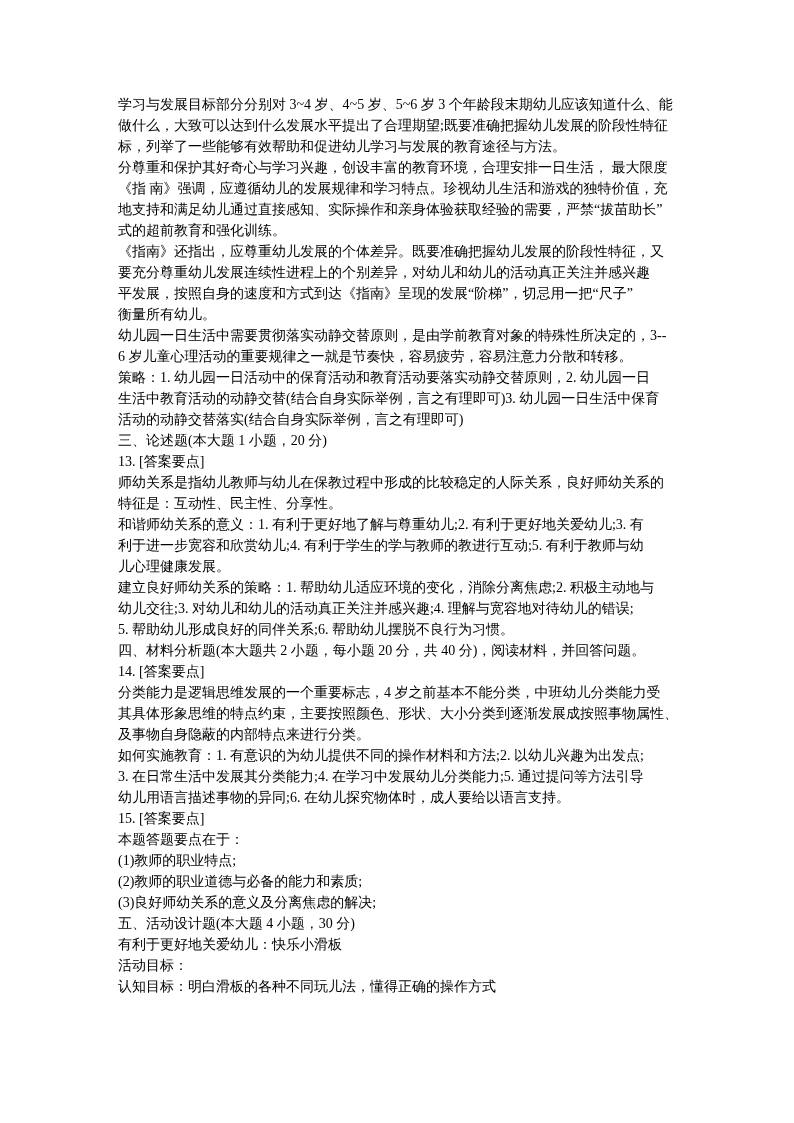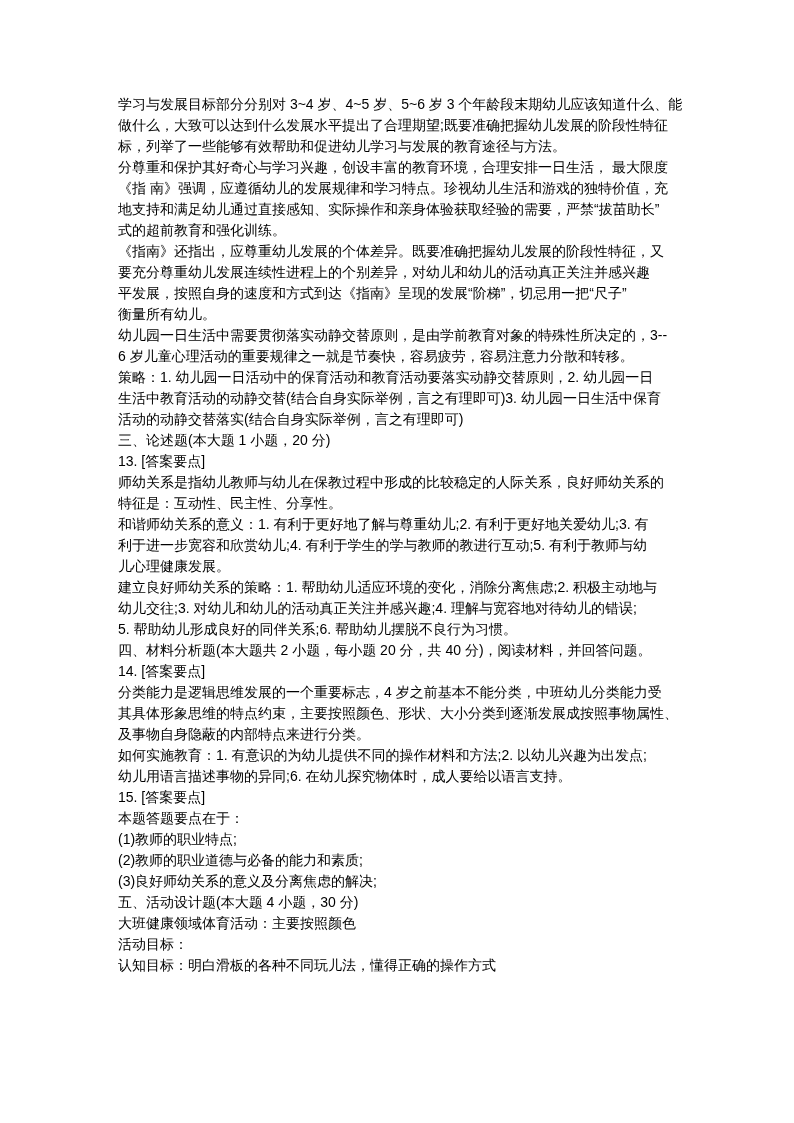--- a/index.html
+++ b/index.html
@@ -10,21 +10,21 @@
     width: 794px;
     height: 1123px;
     background: #ffffff;
   }
   .page {
     position: relative;
     width: 794px;
     height: 1123px;
     background: #ffffff;
     overflow: hidden;
-    font-family: Liberation Sans, sans-serif;
+    font-family: Liberation Serif, serif;
   }
   .doc-content {
     position: absolute;
     left: 118px;
     top: 94px;
     width: 562px;
   }
   .line {
     font-size: 14px;
     line-height: 21px;
@@ -64,24 +64,25 @@
       <div class="line">儿心理健康发展。</div>
       <div class="line">建立良好师幼关系的策略：1. 帮助幼儿适应环境的变化，消除分离焦虑;2. 积极主动地与</div>
       <div class="line">幼儿交往;3. 对幼儿和幼儿的活动真正关注并感兴趣;4. 理解与宽容地对待幼儿的错误;</div>
       <div class="line">5. 帮助幼儿形成良好的同伴关系;6. 帮助幼儿摆脱不良行为习惯。</div>
       <div class="line">四、材料分析题(本大题共 2 小题，每小题 20 分，共 40 分)，阅读材料，并回答问题。</div>
       <div class="line">14. [答案要点]</div>
       <div class="line">分类能力是逻辑思维发展的一个重要标志，4 岁之前基本不能分类，中班幼儿分类能力受</div>
       <div class="line">其具体形象思维的特点约束，主要按照颜色、形状、大小分类到逐渐发展成按照事物属性、</div>
       <div class="line">及事物自身隐蔽的内部特点来进行分类。</div>
       <div class="line">如何实施教育：1. 有意识的为幼儿提供不同的操作材料和方法;2. 以幼儿兴趣为出发点;</div>
+      <div class="line">3. 在日常生活中发展其分类能力;4. 在学习中发展幼儿分类能力;5. 通过提问等方法引导</div>
       <div class="line">幼儿用语言描述事物的异同;6. 在幼儿探究物体时，成人要给以语言支持。</div>
       <div class="line">15. [答案要点]</div>
       <div class="line">本题答题要点在于：</div>
       <div class="line">(1)教师的职业特点;</div>
       <div class="line">(2)教师的职业道德与必备的能力和素质;</div>
       <div class="line">(3)良好师幼关系的意义及分离焦虑的解决;</div>
       <div class="line">五、活动设计题(本大题 4 小题，30 分)</div>
-      <div class="line">大班健康领域体育活动：主要按照颜色</div>
+      <div class="line">有利于更好地关爱幼儿：快乐小滑板</div>
       <div class="line">活动目标：</div>
       <div class="line">认知目标：明白滑板的各种不同玩儿法，懂得正确的操作方式</div>
     </div>
 </div>
 
 </body></html>

